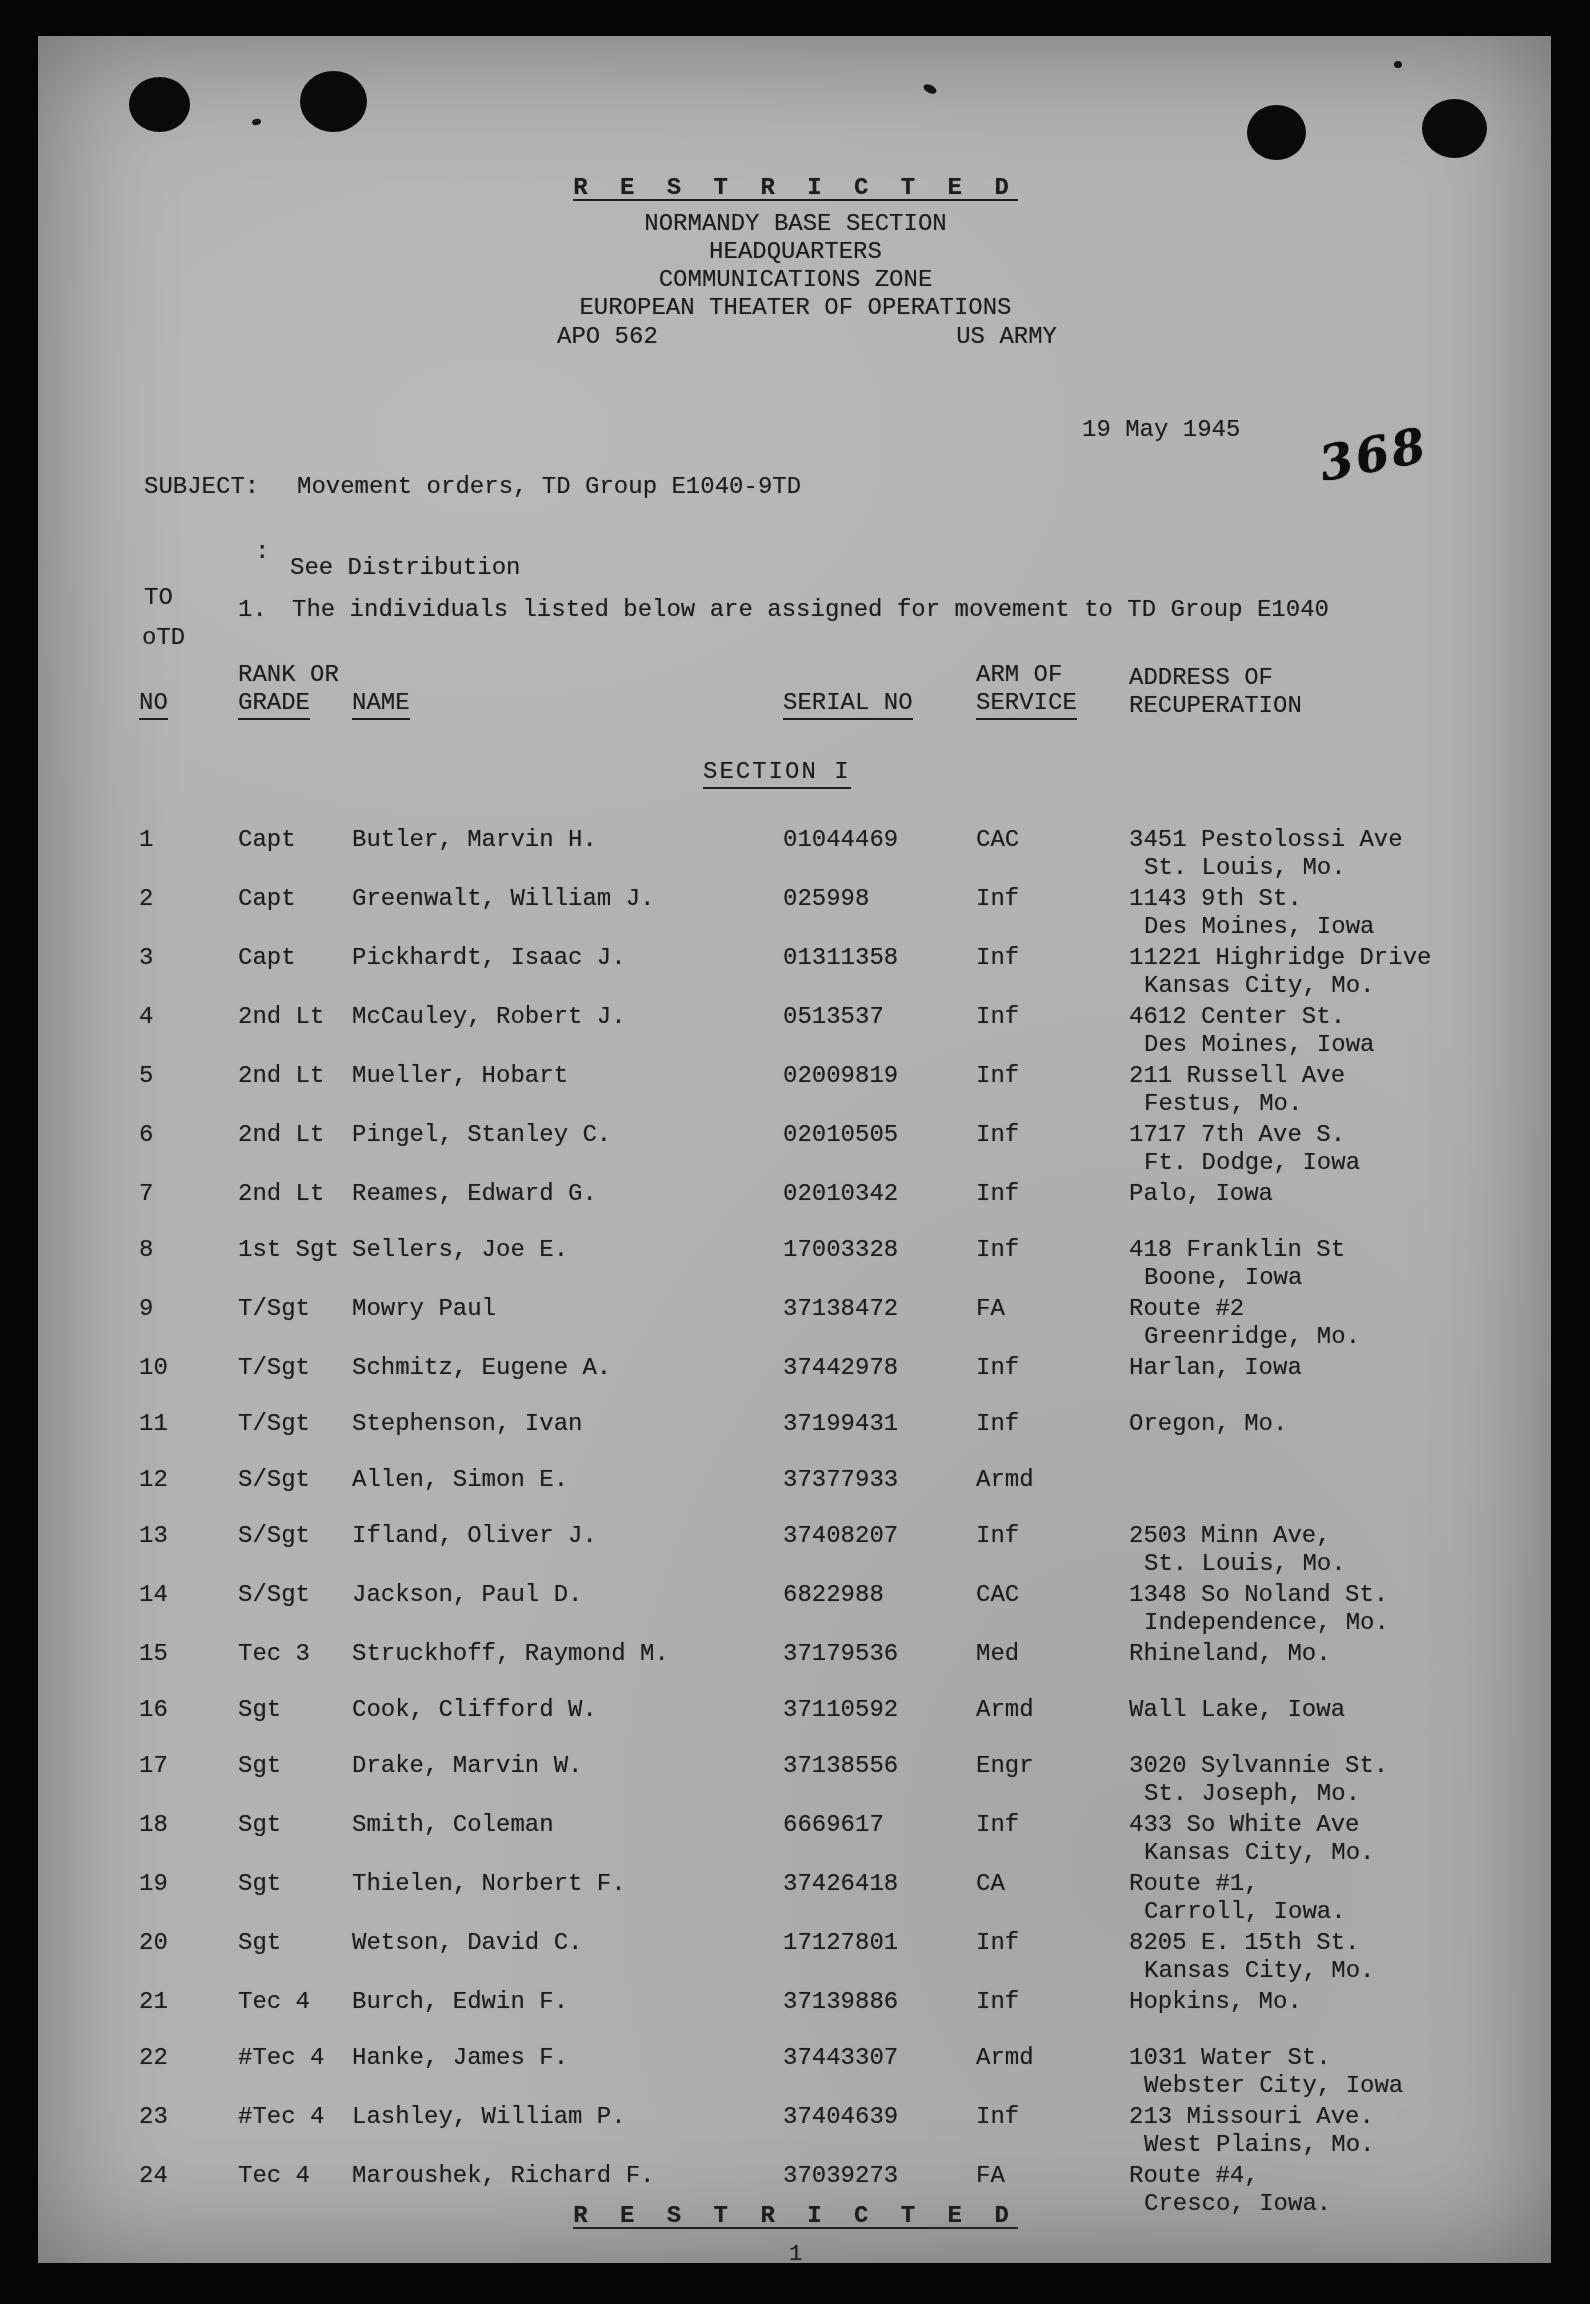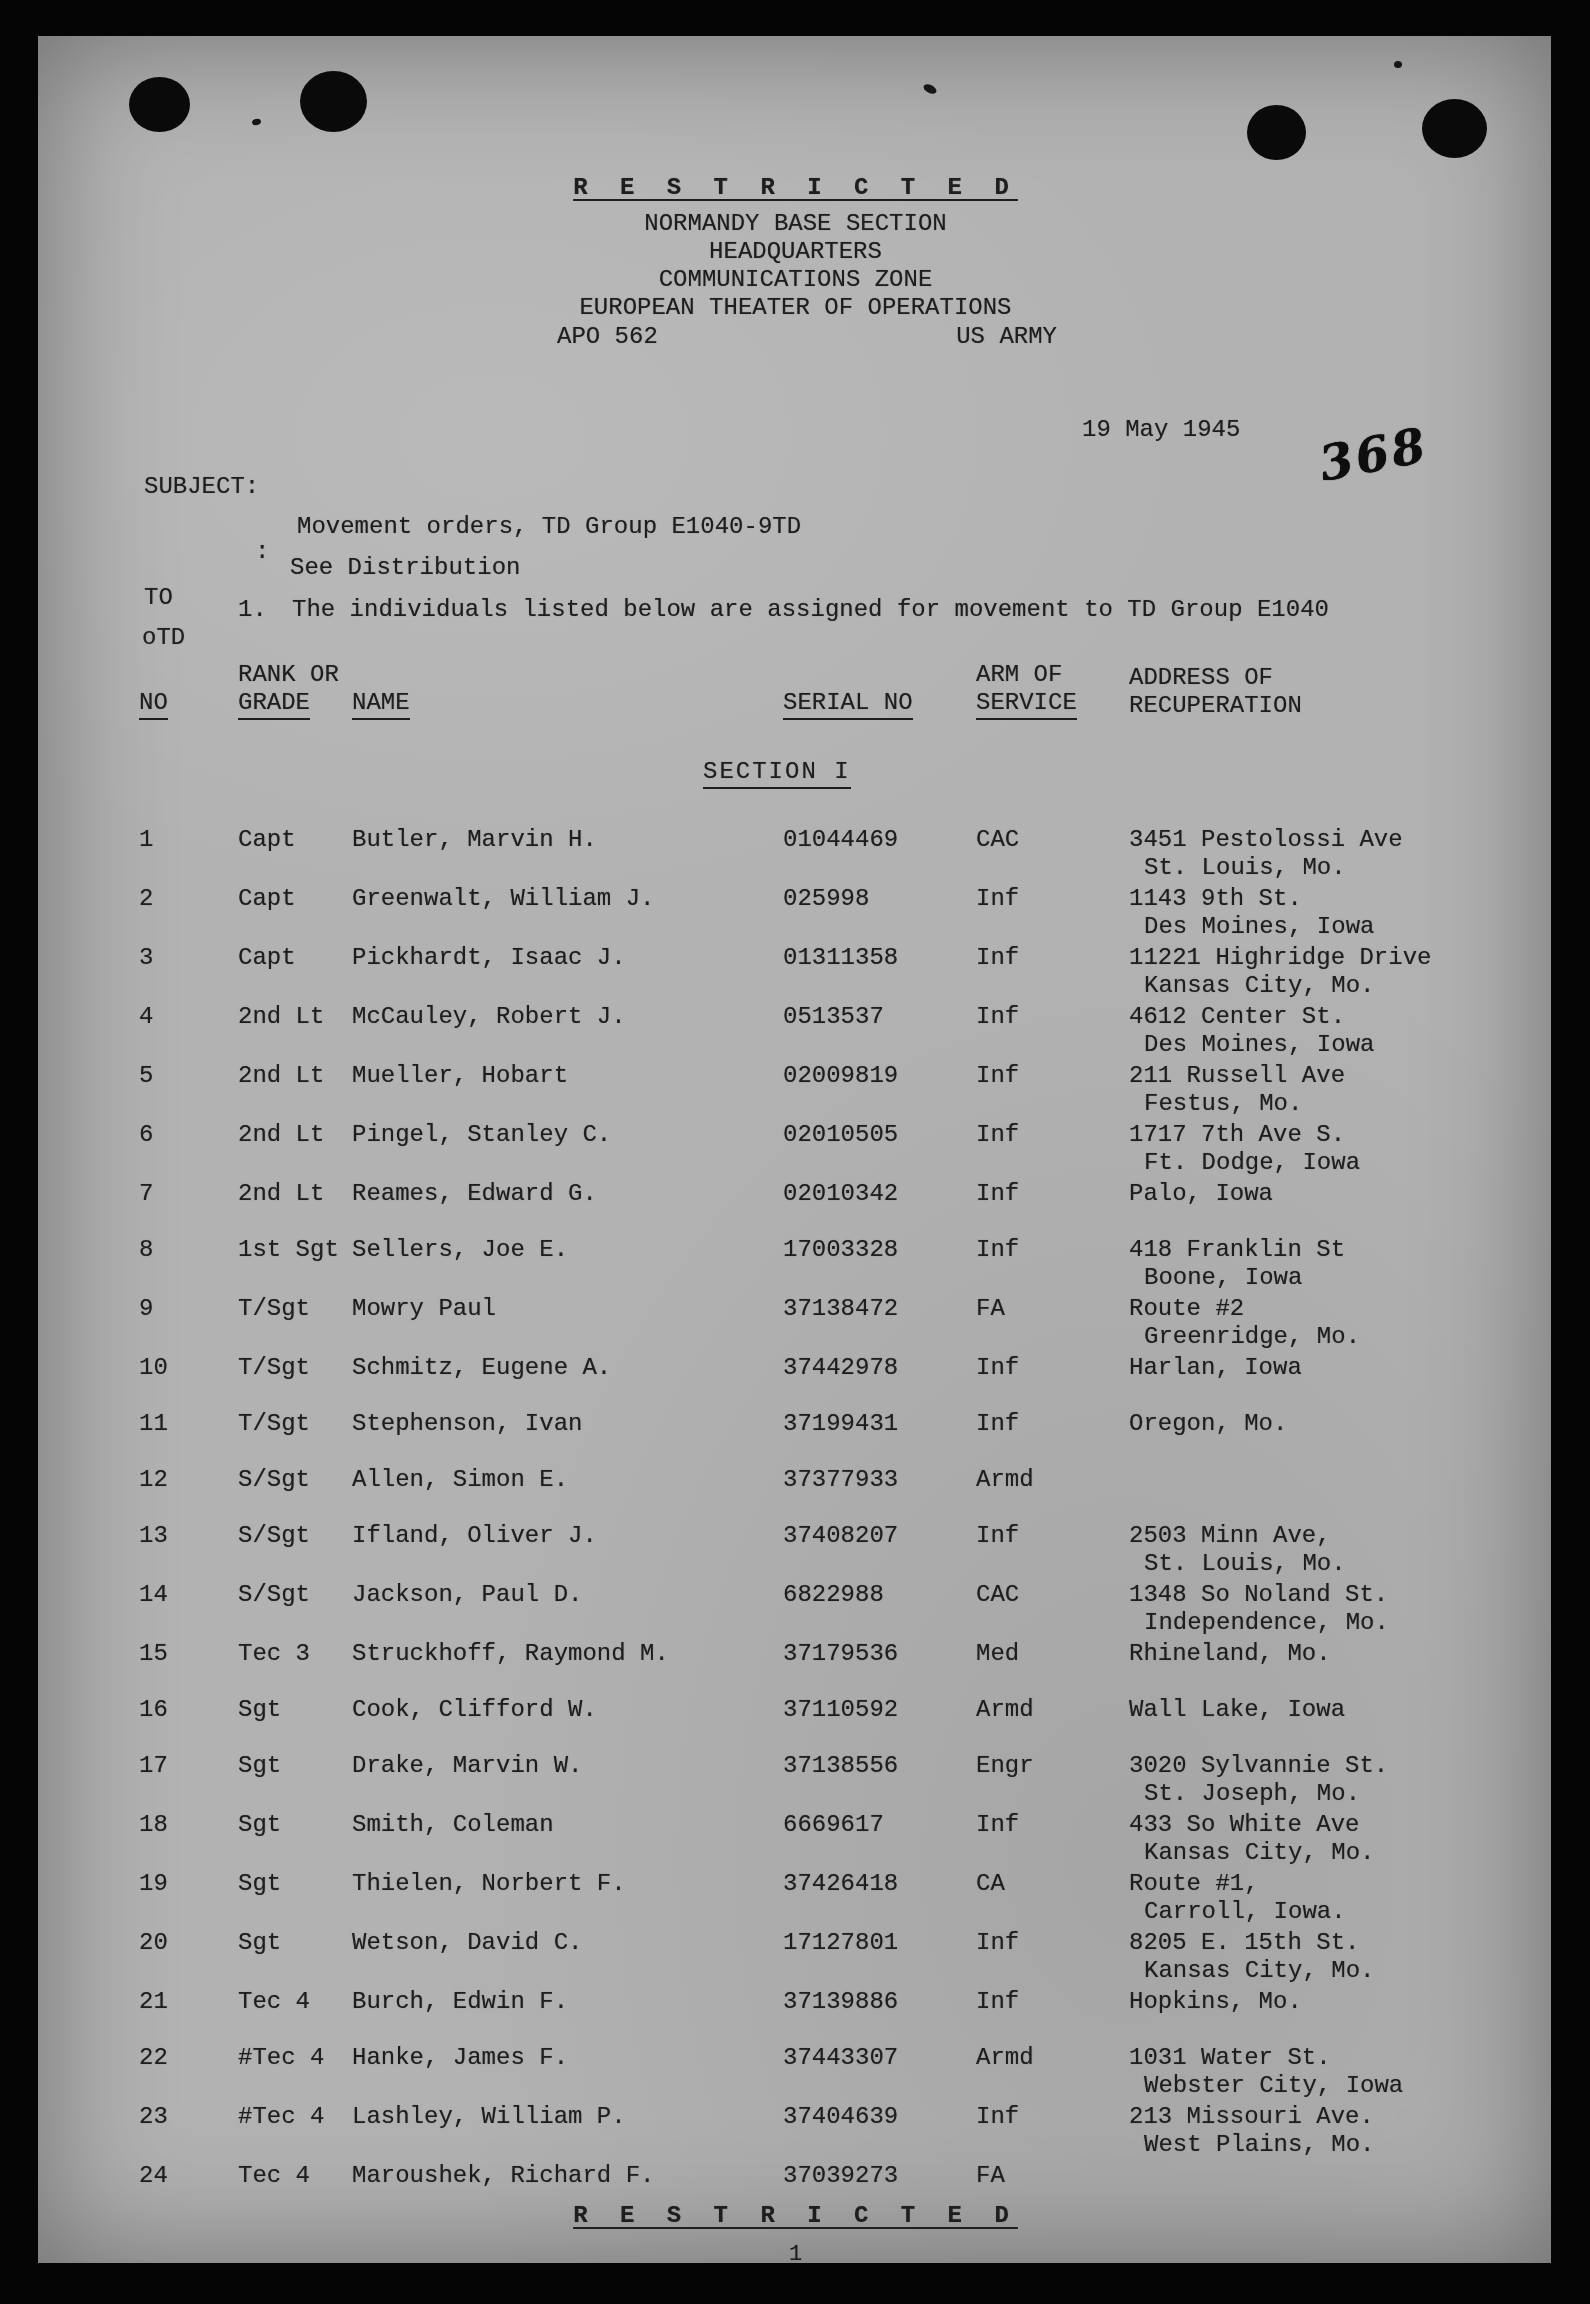--- a/index.html
+++ b/index.html
@@ -43,21 +43,21 @@
   .apo-line{position:absolute;top:323px;left:557px;width:500px;display:flex;justify-content:space-between;gap:39px;}
   .date{position:absolute;top:416px;left:1082px;}
   .stamp{
     position:absolute;top:440px;left:1319px;
     font-family:"DejaVu Serif","Liberation Serif",serif;
     font-style:italic;font-weight:bold;font-size:48px;letter-spacing:3px;
     color:#0e0e0e;transform:rotate(-11deg);text-shadow:0 0 1px #000;
   }
   .line{position:absolute;white-space:nowrap;}
   .subject-label{top:473px;left:144px;}
-  .subject-value{top:473px;left:297px;margin-top:40px;}
+  .subject-value{top:473px;left:297px;}
   .to-label{top:538px;left:144px;margin-top:46px;}
   .to-colon{top:538px;left:255px;}
   .to-value{top:554px;left:290px;}
   .para-num{top:596px;left:238px;}
   .para-text{top:596px;left:292px;}
   .otd{top:624px;left:142px;}
 
   .tbl-header{
     position:absolute;top:661px;left:139px;right:117px;
     display:grid;grid-template-columns:99px 114px 431px 193px 153px 1fr;
@@ -414,20 +414,24 @@
           <div>West Plains, Mo.</div>
         </div>
   </div>
 
   <div class="row">
     <div class="cell no">24</div>
     <div class="cell grade">Tec 4</div>
     <div class="cell name">Maroushek, Richard F.</div>
     <div class="cell serial">37039273</div>
     <div class="cell arm">FA</div>
+    <div class="cell address">
+          <div>Route #4,</div>
+          <div>Cresco, Iowa.</div>
+        </div>
   </div>
 </div>
 
   <div class="cls cls-bottom">R E S T R I C T E D</div>
   <div class="page-num">1</div>
 
 </div>
 
 
 </body></html>

